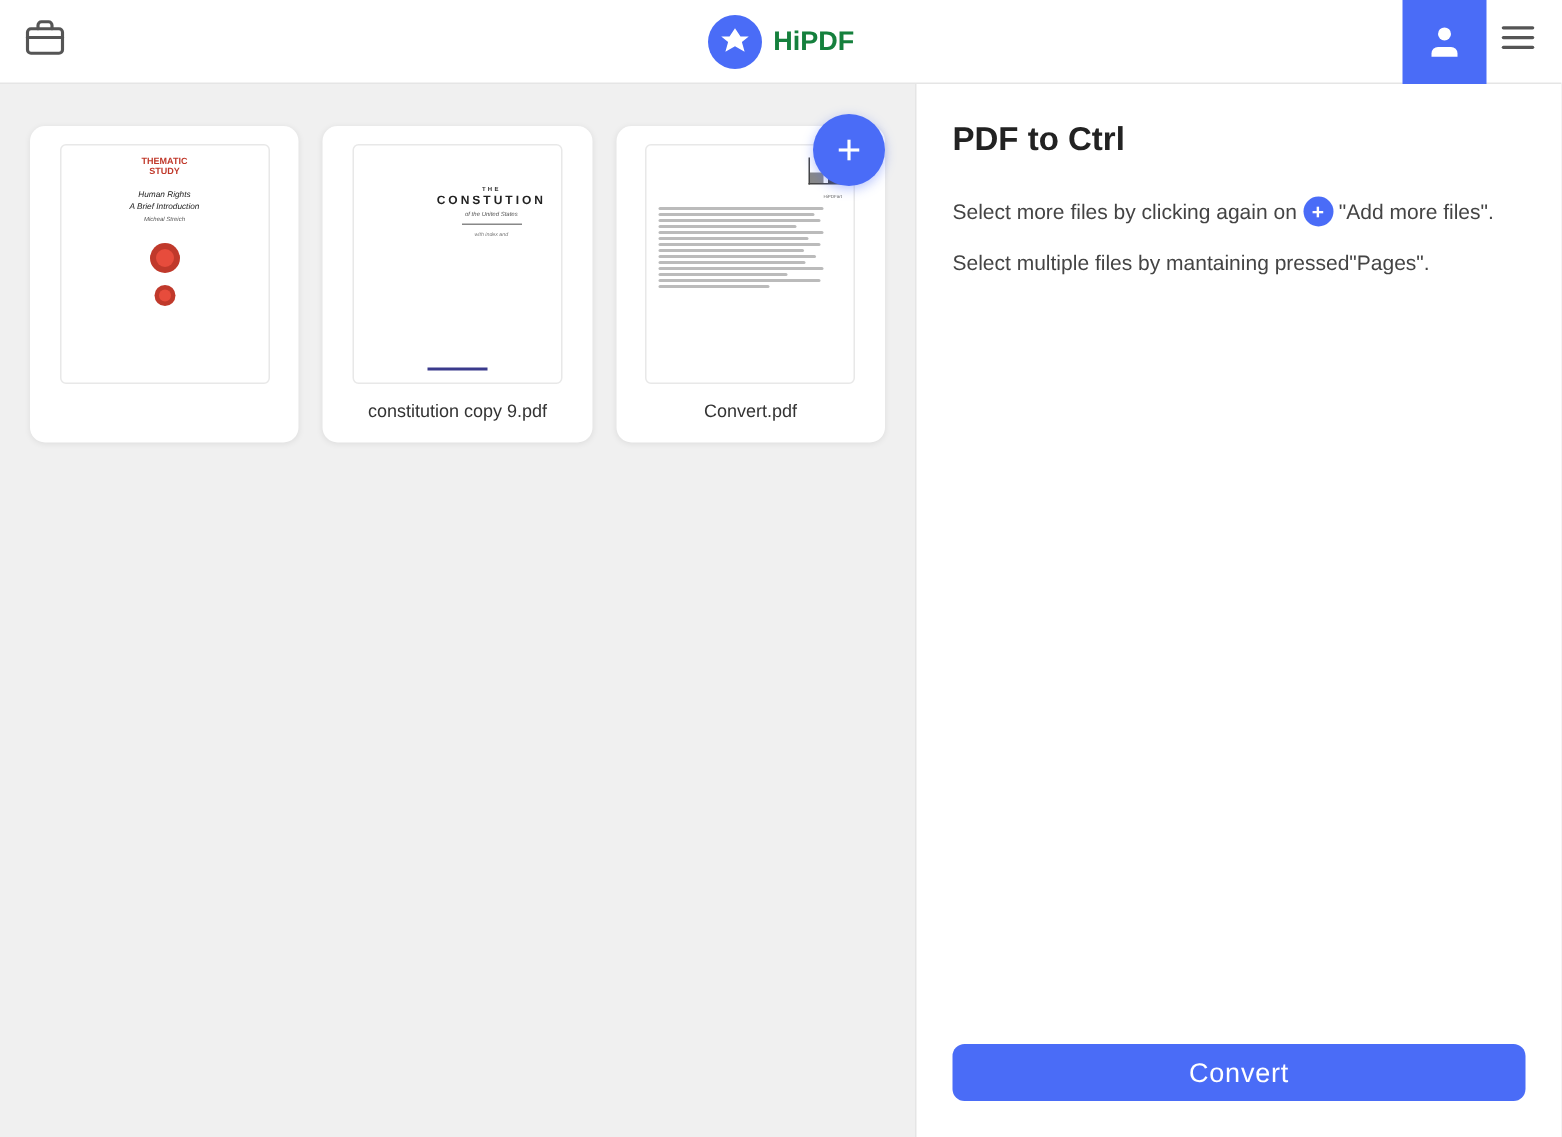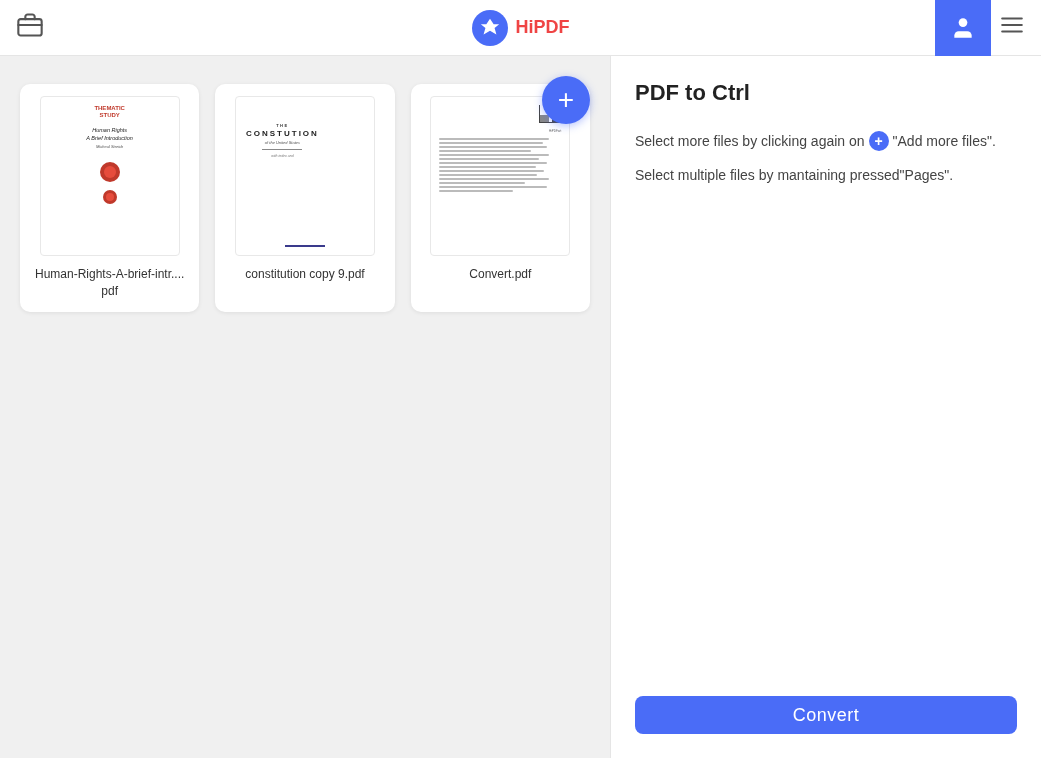--- a/index.html
+++ b/index.html
@@ -34,21 +34,21 @@
       display: flex;
       align-items: center;
       justify-content: center;
       color: white;
       font-size: 16px;
       font-weight: bold;
     }
     .logo-text {
       font-size: 18px;
       font-weight: 700;
-      color: #ef4444;
+      color: #15803d;
     }
     .header-left {
       display: flex;
       align-items: center;
     }
     .briefcase-icon {
       font-size: 22px;
       color: #555;
       cursor: pointer;
     }
@@ -174,21 +174,21 @@
       line-height: 1.4;
       margin-top: 4px;
     }
 
     .thumb-constitution {
       width: 100%;
       height: 100%;
       padding: 10px;
       display: flex;
       flex-direction: column;
-      align-items: flex-start;
+      align-items: flex-end;
       justify-content: flex-start;
     }
 
     .thumb-article {
       width: 100%;
       height: 100%;
       padding: 8px;
       display: flex;
       flex-direction: column;
     }
@@ -308,21 +308,20 @@
                 <div style="width:12px; height:12px; background:#e74c3c; border-radius:50%;"></div>
               </div>
             </div>
             <div style="margin-top:4px; display:flex; justify-content:center; gap:2px;">
               <div style="width:14px; height:14px; background:#c0392b; border-radius:50%; display:flex; align-items:center; justify-content:center;">
                 <div style="width:8px; height:8px; background:#e74c3c; border-radius:50%;"></div>
               </div>
             </div>
           </div>
         </div>
-        <div class="file-name">Human-Rights-A-brief-intr....pdf</div>
       </div>
 
       <div class="file-card">
         <div class="file-thumbnail">
           <div class="thumb-constitution" style="position:relative; width:100%; height:100%;">
             <div style="margin-top: 16px; text-align: center;">
               <div style="font-size: 4px; letter-spacing: 1.5px; color: #333; font-weight: bold; text-transform: uppercase;">THE</div>
               <div style="font-size: 8px; letter-spacing: 2px; color: #222; font-weight: bold; text-transform: uppercase; margin-top:1px;">CONSTUTION</div>
               <div style="font-size: 4px; color: #555; margin-top: 2px; font-style: italic;">of the United States</div>
               <div style="width: 40px; height: 1px; background: #888; margin: 4px auto;"></div>

